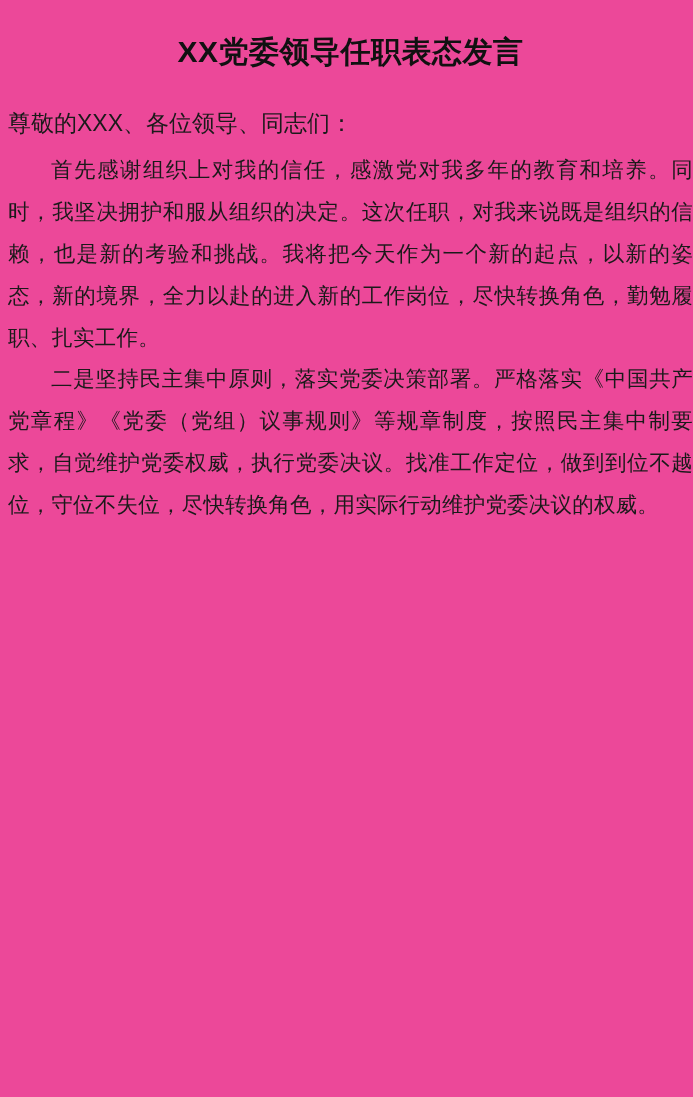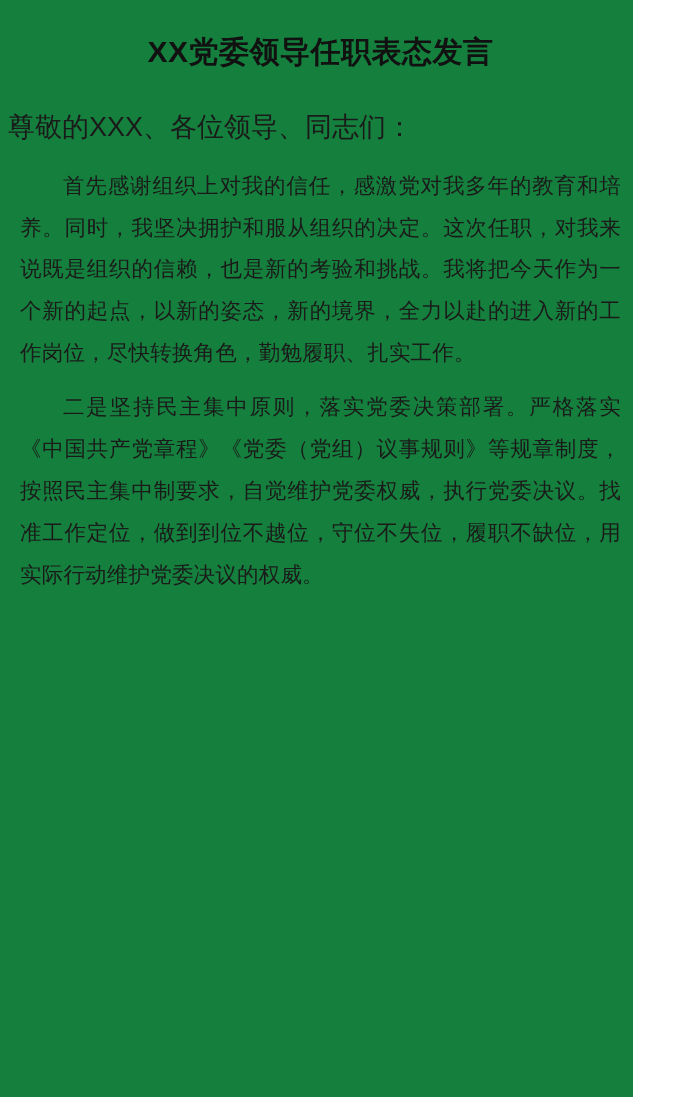--- a/index.html
+++ b/index.html
@@ -8,55 +8,55 @@
     background: #ffffff;
   }
   body {
     width: 693px;
     min-height: 1097px;
     font-family: "Liberation Sans", "DejaVu Sans", sans-serif;
     color: #1a1a1a;
     -webkit-font-smoothing: antialiased;
   }
   .page {
-    width: 633px;
+    width: 693px;
     min-height: 1097px;
     box-sizing: border-box;
     padding: 26px 0 20px 8px;
-    background: #15803d;
+    background: #ec4899;
   }
   .doc-title {
     font-size: 30px;
     font-weight: bold;
     text-align: center;
     letter-spacing: 0.5px;
     color: #111111;
     margin: 6px 0 30px 0;
     line-height: 1.3;
   }
   .salutation {
-    font-size: 27px;
+    font-size: 23px;
     line-height: 1.95;
     color: #1a1a1a;
     margin: 0 0 4px 0;
     text-align: justify;
     text-justify: inter-ideograph;
   }
   .para {
     font-size: 21.5px;
     line-height: 1.95;
     color: #1a1a1a;
-    margin: 12px;
+    margin: 0;
     text-indent: 2em;
     text-align: justify;
     text-justify: inter-ideograph;
     letter-spacing: 0.2px;
   }
 </style>
 </head>
 <body>
 
 <div class="page">
   <h1 class="doc-title">XX党委领导任职表态发言</h1>
   <p class="salutation">尊敬的XXX、各位领导、同志们：</p>
   <p class="para">首先感谢组织上对我的信任，感激党对我多年的教育和培养。同时，我坚决拥护和服从组织的决定。这次任职，对我来说既是组织的信赖，也是新的考验和挑战。我将把今天作为一个新的起点，以新的姿态，新的境界，全力以赴的进入新的工作岗位，尽快转换角色，勤勉履职、扎实工作。</p>
-  <p class="para">二是坚持民主集中原则，落实党委决策部署。严格落实《中国共产党章程》《党委（党组）议事规则》等规章制度，按照民主集中制要求，自觉维护党委权威，执行党委决议。找准工作定位，做到到位不越位，守位不失位，履职不缺位，用实际行动维护党委决议的权威。</p>
+  <p class="para">二是坚持民主集中原则，落实党委决策部署。严格落实《中国共产党章程》《党委（党组）议事规则》等规章制度，按照民主集中制要求，自觉维护党委权威，执行党委决议。找准工作定位，做到到位不越位，守位不失位，尽快转换角色，用实际行动维护党委决议的权威。</p>
 </div>
 
 </body></html>

